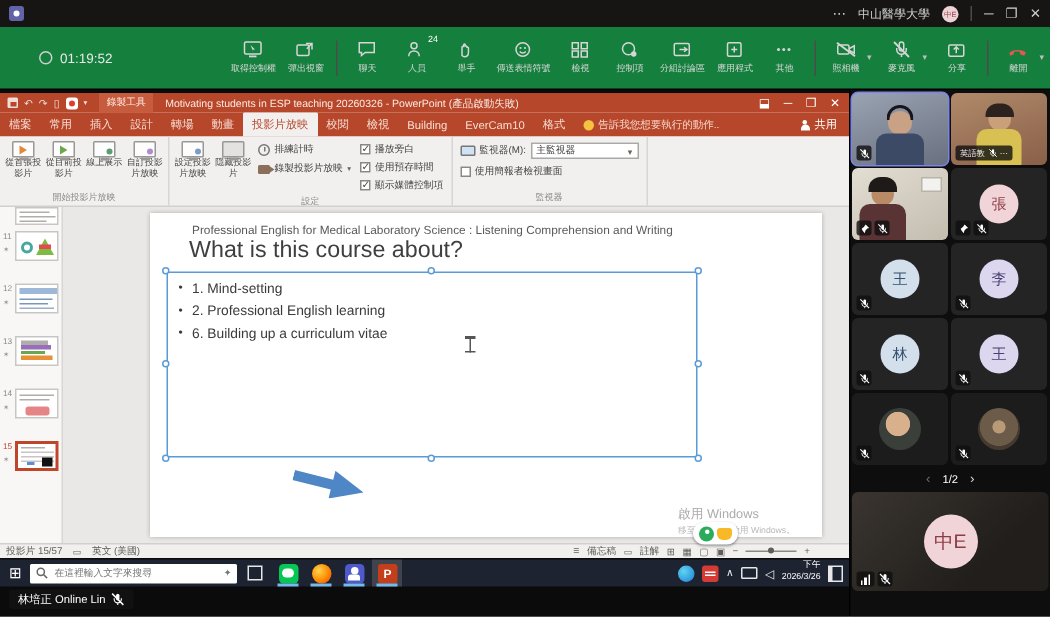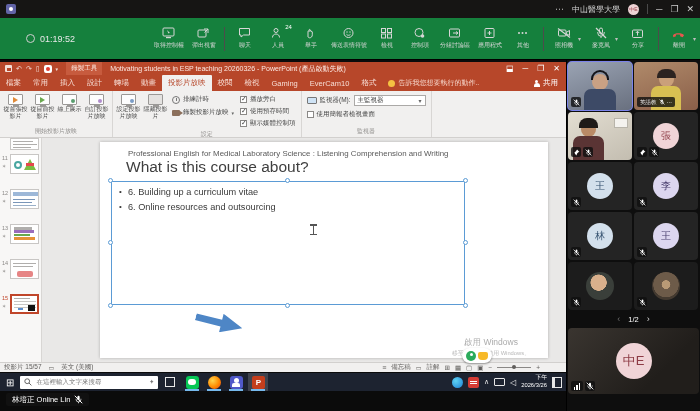--- a/index.html
+++ b/index.html
@@ -138,21 +138,21 @@
   #arrow { position:absolute; left:95px; top:171px; width:48px; height:19px; background:#4e86c6;
     clip-path:polygon(0 32%, 55% 32%, 55% 0, 100% 50%, 55% 100%, 55% 68%, 0 68%); transform:rotate(14deg); }
   #poster { position:absolute; left:191px; top:162px; width:55px; height:55px; background:#0d0d0d;
     display:flex; flex-direction:column; align-items:center; overflow:hidden; }
   #poster-topline { font-size:3px; color:#cfcfcf; letter-spacing:.4px; margin-top:3px; white-space:nowrap; }
   #poster-title { font-size:11px; font-weight:bold; color:#e50914; letter-spacing:2px; line-height:1.1; }
   .faces { position:relative; width:55px; flex:1; }
   .face { position:absolute; border-radius:50%; }
   .poster-corner { position:absolute; left:0; bottom:0; width:5px; height:5px; background:#f5c518; }
   #watermark { position:absolute; left:352px; top:195px; color:#ababab; }
-  #wm1 { font-size:8.5px;text-align:center; }
+  #wm1 { font-size:8.5px; }
   #wm2 { font-size:5.8px; color:#b8b8b8; }
 
   
   #ppt-status { position:absolute; left:0; top:300px; width:566px; height:10px; background:#f1f0ef;
     border-top:1px solid #d2d0ce; display:flex; align-items:center; font-size:6.5px; color:#605e5c; }
   #ppt-status .left { display:flex; gap:7px; margin-left:4px; align-items:center; }
   #ppt-status .right { display:flex; gap:5px; margin-left:auto; margin-right:26px; align-items:center; }
   .i-kb::before { content:"▭"; font-size:6px; }
   .i-notes::before { content:"≡"; font-size:7px; }
   .i-cmt::before { content:"▭"; font-size:6px; }
@@ -413,21 +413,21 @@
       <div id="ppt-tabrow">
         <span class="ppt-tab">檔案</span>
         <span class="ppt-tab">常用</span>
         <span class="ppt-tab">插入</span>
         <span class="ppt-tab">設計</span>
         <span class="ppt-tab">轉場</span>
         <span class="ppt-tab">動畫</span>
         <span class="ppt-tab active">投影片放映</span>
         <span class="ppt-tab">校閱</span>
         <span class="ppt-tab">檢視</span>
-        <span class="ppt-tab">Gaming</span>
+        <span class="ppt-tab">Building</span>
         <span class="ppt-tab">EverCam10</span>
         <span class="ppt-tab">格式</span>
         <span id="tellme">
           <span class="bulb"></span>
           <span>告訴我您想要執行的動作..</span>
         </span>
         <span id="share-btn">
           <span class="mini-person"></span>
           <span>共用</span>
         </span>
@@ -585,22 +585,23 @@
           </div>
         </div>
 
         <div id="canvas">
           <div id="slide">
             <div id="pretitle">Professional English for Medical Laboratory Science : Listening Comprehension and Writing</div>
             <div id="slide-title">What is this course about?</div>
 
             <div id="textbox">
               <ul>
+                <li>1. Mind-setting</li>
+                <li>2. Professional English learning</li>
                 <li>6. Building up a curriculum vitae</li>
-                <li>6. Online resources and outsourcing</li>
               </ul>
               <span class="hnd" style="left:-4px;top:-4px"></span>
               <span class="hnd" style="left:50%;top:-4px;margin-left:-3px"></span>
               <span class="hnd" style="right:-4px;top:-4px"></span>
               <span class="hnd" style="left:-4px;top:50%;margin-top:-3px"></span>
               <span class="hnd" style="right:-4px;top:50%;margin-top:-3px"></span>
               <span class="hnd" style="left:-4px;bottom:-4px"></span>
               <span class="hnd" style="left:50%;bottom:-4px;margin-left:-3px"></span>
               <span class="hnd" style="right:-4px;bottom:-4px"></span>
             </div>

